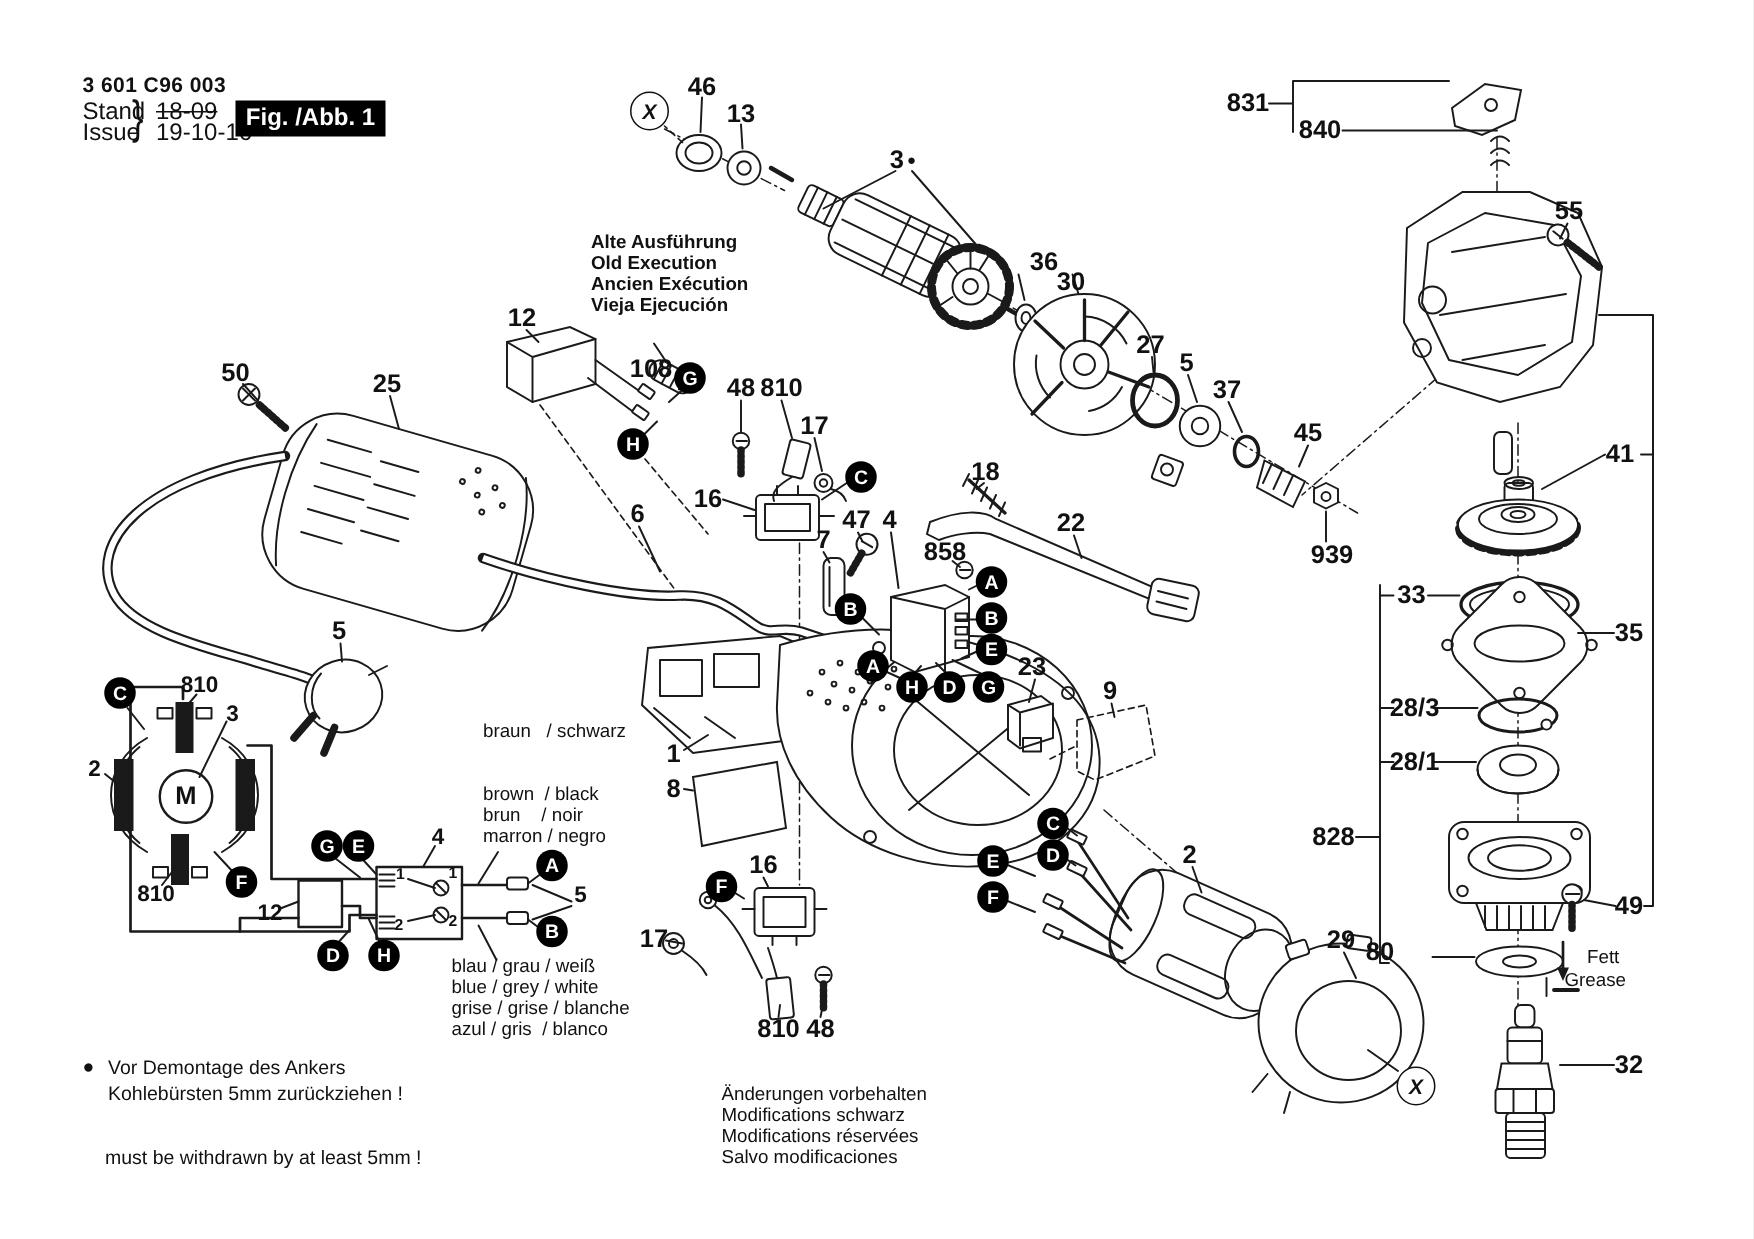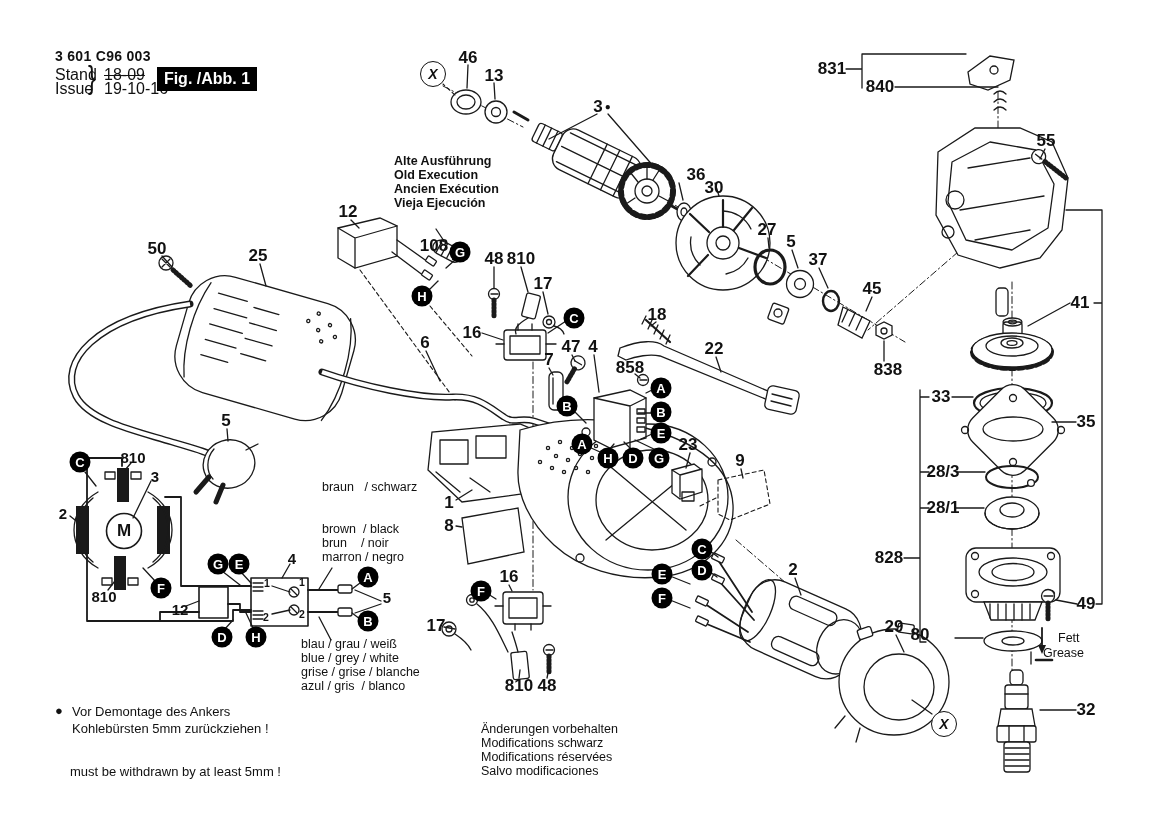--- a/index.html
+++ b/index.html
@@ -433,21 +433,21 @@
       <div class="callout num" style="left: 449px; top: 526px;">8</div>
       <div class="callout num" style="left: 468px; top: 58px;">46</div>
       <div class="callout num" style="left: 494px; top: 76px;">13</div>
       <div class="callout num" style="left: 602px; top: 107px;">3<span class="bullet">●</span></div>
       <div class="callout num" style="left: 696px; top: 175px;">36</div>
       <div class="callout num" style="left: 714px; top: 188px;">30</div>
       <div class="callout num" style="left: 767px; top: 230px;">27</div>
       <div class="callout num" style="left: 791px; top: 242px;">5</div>
       <div class="callout num" style="left: 818px; top: 260px;">37</div>
       <div class="callout num" style="left: 872px; top: 289px;">45</div>
-      <div class="callout num" style="left: 888px; top: 370px;">838</div>
+      <div class="callout num" style="left: 888px; top: 370px;">939</div>
       <div class="callout num" style="left: 832px; top: 69px;">831</div>
       <div class="callout num" style="left: 880px; top: 87px;">840</div>
       <div class="callout num" style="left: 1046px; top: 141px;">55</div>
       <div class="callout num" style="left: 1080px; top: 303px;">41</div>
       <div class="callout num" style="left: 941px; top: 397px;">33</div>
       <div class="callout num" style="left: 1086px; top: 422px;">35</div>
       <div class="callout num" style="left: 943px; top: 472px;">28/3</div>
       <div class="callout num" style="left: 943px; top: 508px;">28/1</div>
       <div class="callout num" style="left: 889px; top: 558px;">828</div>
       <div class="callout num" style="left: 1086px; top: 604px;">49</div>

